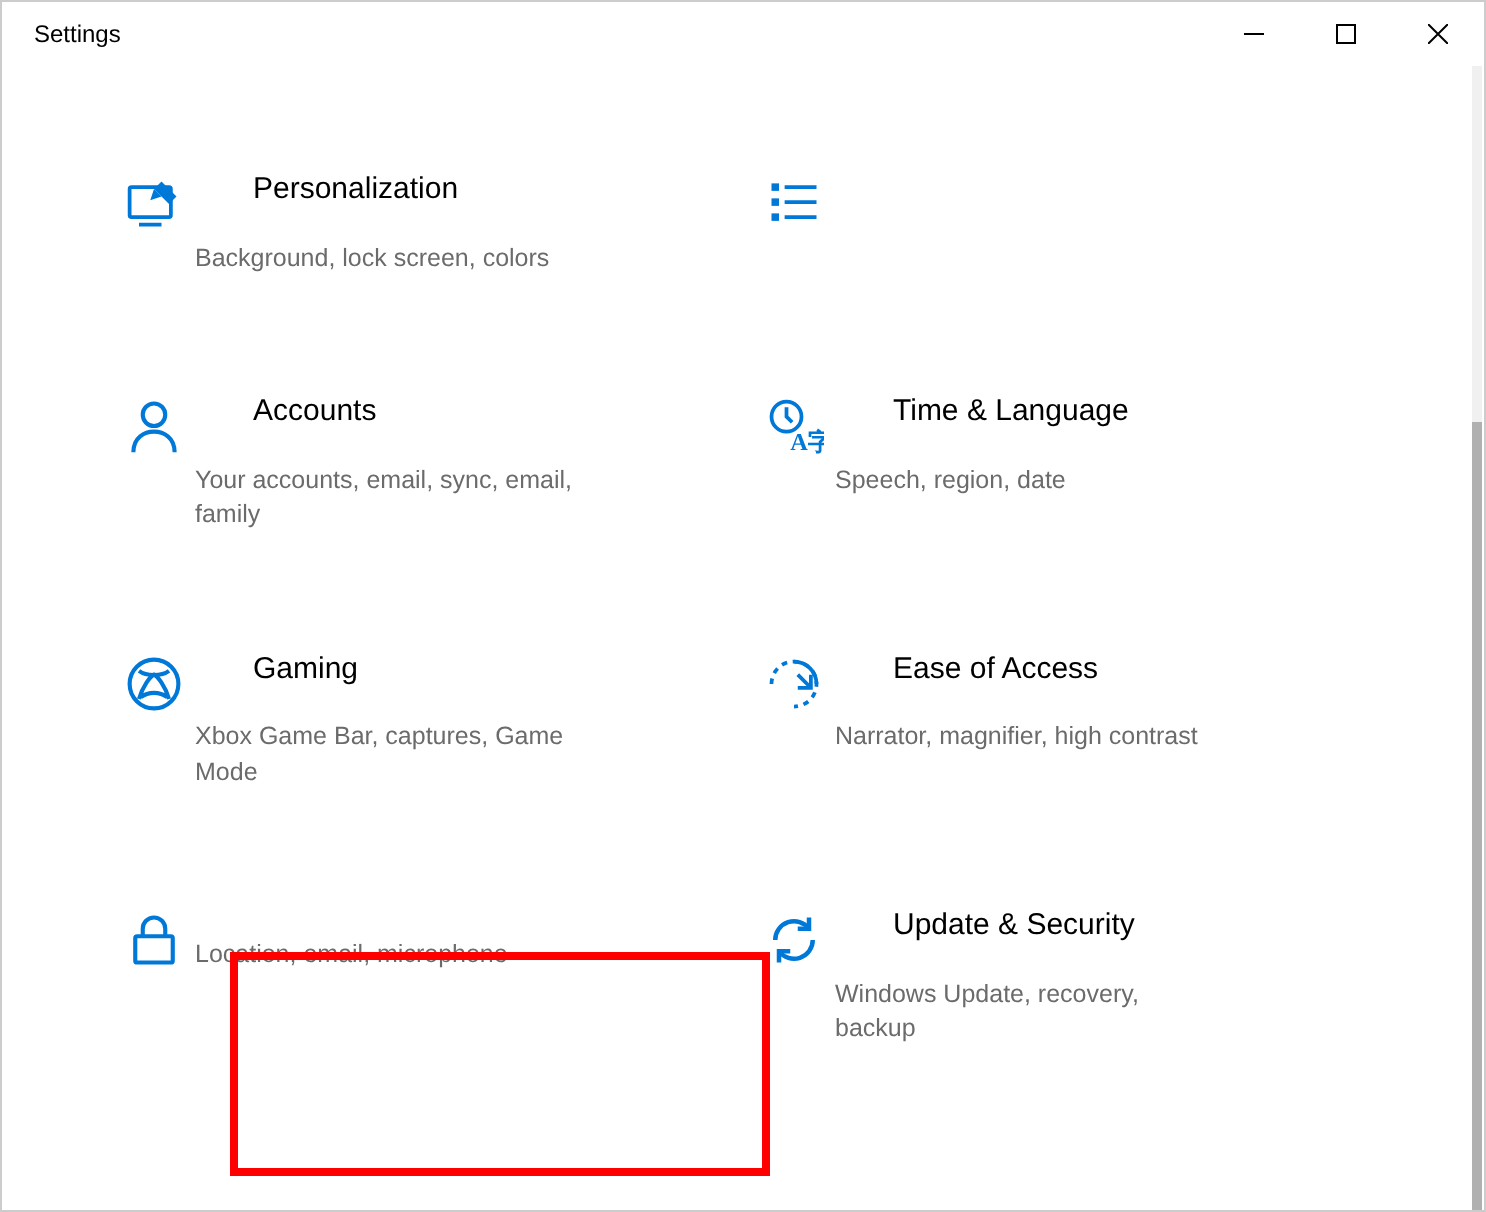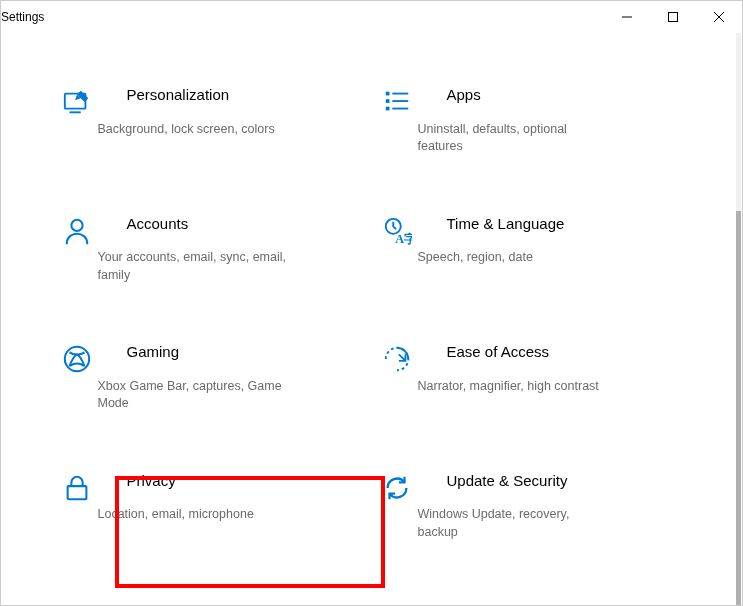--- a/index.html
+++ b/index.html
@@ -9,21 +9,21 @@
       width: 743px;
       height: 606px;
       overflow: hidden;
       position: relative;
       border: 1px solid #ccc;
     }
     .titlebar {
       display: flex;
       align-items: center;
       height: 32px;
-      padding-left: 0;
+      padding-left: 16px;
     }
     .titlebar-title {
       font-size: 12px;
       color: #000;
     }
     .titlebar-controls {
       margin-left: auto;
       display: flex;
     }
     .titlebar-btn {
@@ -148,24 +148,20 @@
     <div class="tile-icon">
       <svg viewBox="0 0 32 32" fill="#0078d7">
         <rect x="4" y="5" width="4" height="4"></rect>
           <rect x="11" y="6" width="17" height="2"></rect>
         <rect x="4" y="13" width="4" height="4"></rect>
           <rect x="11" y="14" width="17" height="2"></rect>
         <rect x="4" y="21" width="4" height="4"></rect>
           <rect x="11" y="22" width="17" height="2"></rect>
       </svg>
     </div>
-    <div class="tile-text">
-      <div class="tile-title">Apps</div>
-      <div class="tile-desc">Uninstall, defaults, optional features</div>
-    </div>
   </div>
 
   <div class="tile">
     <div class="tile-icon">
       <svg viewBox="0 0 32 32" fill="none" stroke="#0078d7" stroke-width="2.2">
         <circle cx="16" cy="10" r="6"></circle>
         <path d="M5 30 C5 22 11 19 16 19 C21 19 27 22 27 30"></path>
       </svg>
     </div>
     <div class="tile-text">
@@ -217,21 +213,20 @@
 
 
   <div class="tile">
     <div class="tile-icon">
       <svg viewBox="0 0 32 32" fill="none" stroke="#0078d7" stroke-width="2.2">
         <rect x="6" y="14" width="20" height="14" rx="1"></rect>
         <path d="M10 14 V10 a6 6 0 0 1 12 0 V14"></path>
       </svg>
     </div>
     <div class="tile-text">
-      <div class="tile-title">Privacy</div>
       <div class="tile-desc">Location, email, microphone</div>
     </div>
   </div>
 
   <div class="tile">
     <div class="tile-icon">
       <svg viewBox="0 0 32 32" fill="none" stroke="#0078d7" stroke-width="2.4">
         <path d="M6 16 A10 10 0 0 1 24 10 M26 16 A10 10 0 0 1 8 22"></path>
         <path d="M24 4 V10 H18 M8 28 V22 H14"></path>
       </svg>

